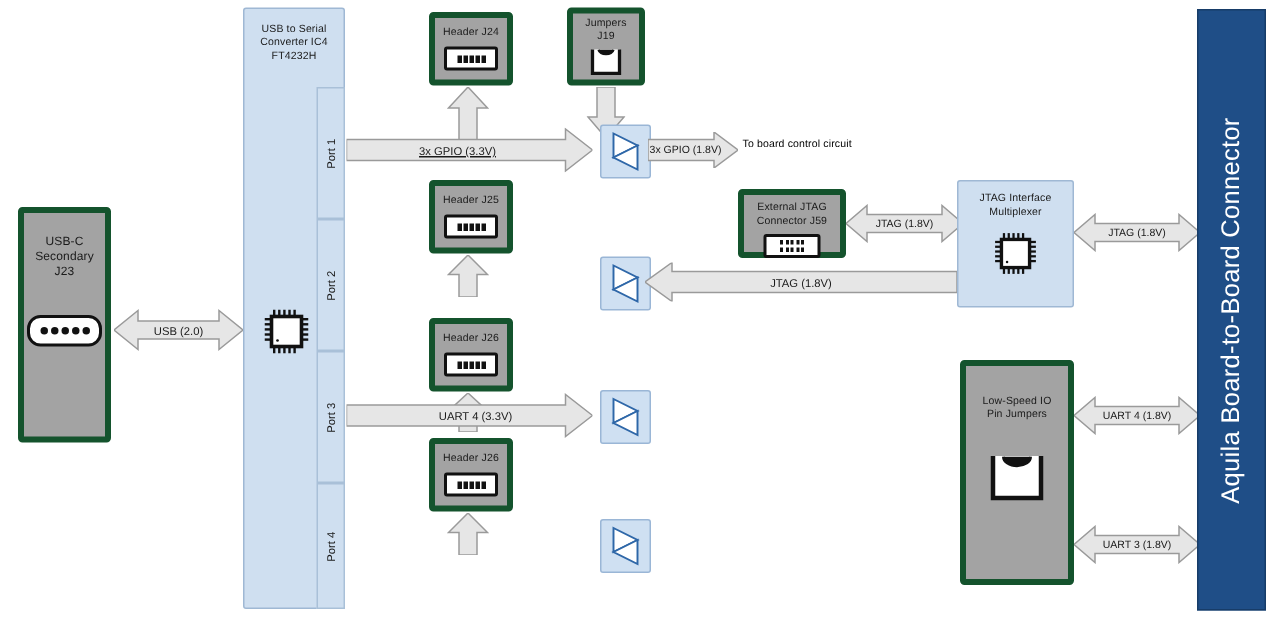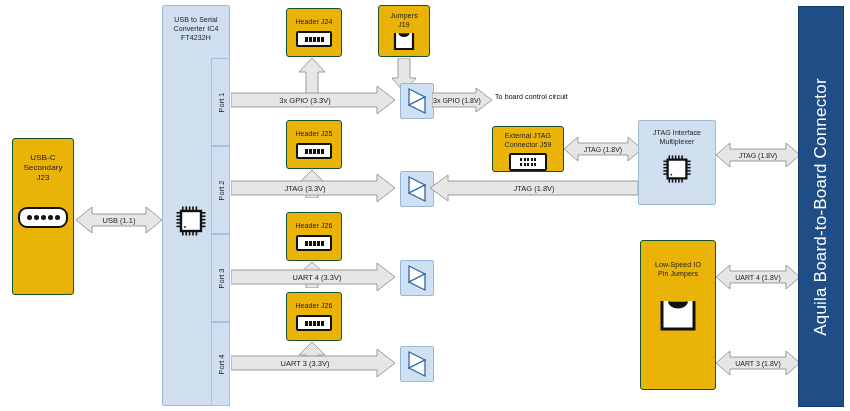--- a/index.html
+++ b/index.html
@@ -6,21 +6,21 @@
   body{width:850px;height:411px;position:relative;overflow:hidden;
        font-family:"Liberation Sans","DejaVu Sans",sans-serif;
        -webkit-font-smoothing:antialiased;}
   #stage{position:absolute;left:0;top:0;width:850px;height:411px;}
 
   .abs{position:absolute;box-sizing:border-box;}
 
   
   .box{position:absolute;box-sizing:border-box;display:flex;flex-direction:column;
        align-items:center;justify-content:center;text-align:center;}
-  .green{background:#eab308;border:1px solid #14532d;border-radius:3px;color:#1a1a1a;}
+  .green{background:#a3a3a3;border:4px solid #14532d;border-radius:3px;color:#1a1a1a;}
   .blue{background:#cfdff0;border:1px solid #9fb8d4;border-radius:2px;color:#1a1a1a;}
   .navy{background:#1f4e87;border:1px solid #173c68;color:#ffffff;}
 
   .lbl{line-height:1.25;letter-spacing:.1px;}
   .f7{font-size:7px;}
   .f8{font-size:8px;}
 
   
   .port{position:absolute;background:#cfdff0;border:1px solid #a9c0d8;
         display:flex;align-items:center;justify-content:center;box-sizing:border-box;}
@@ -62,21 +62,21 @@
         <i></i>
         <i></i>
         <i></i>
     </div>
   </div>
 
   <div class="arrow" style="left:76px;top:205px;width:86px;height:30px;">
     <svg viewBox="0 0 86 30" preserveAspectRatio="none">
       <polygon points="0,15 16,2 16,9 70,9 70,2 86,15 70,28 70,21 16,21 16,28" fill="#e6e6e6" stroke="#9a9a9a" stroke-width="1"></polygon>
     </svg>
-    <span class="txt">USB (1.1)</span>
+    <span class="txt">USB (2.0)</span>
   </div>
 
   <div class="box blue" style="left:162px;top:5px;width:68px;height:401px;justify-content:flex-start;padding-top:10px;">
     <div class="lbl f7">USB to Serial</div>
     <div class="lbl f7">Converter IC4</div>
     <div class="lbl f7">FT4232H</div>
   </div>
 
   <div class="abs" style="left:175px;top:205px;width:32px;height:32px;">
     <svg viewBox="0 0 32 32" width="32" height="32">
@@ -151,21 +151,21 @@
   <div class="arrow" style="left:391px;top:58px;width:26px;height:34px;">
     <svg viewBox="0 0 26 34" preserveAspectRatio="none">
       <polygon points="13,34 25,20 19,20 19,0 7,0 7,20 1,20" fill="#e6e6e6" stroke="#9a9a9a" stroke-width="1"></polygon>
     </svg>
   </div>
 
   <div class="arrow" style="left:231px;top:85px;width:164px;height:30px;">
     <svg viewBox="0 0 164 30" preserveAspectRatio="none">
       <polygon points="0,8 146,8 146,1 164,15 146,29 146,22 0,22" fill="#e6e6e6" stroke="#9a9a9a" stroke-width="1"></polygon>
     </svg>
-    <span class="txt" style="margin-right:16px;">3x GPIO (3.3V)</span>
+    <span class="txt" style="margin-right:16px;text-decoration:underline;">3x GPIO (3.3V)</span>
   </div>
 
   <div class="shifter" style="left:400px;top:83px;width:32px;height:34px;">
     <svg viewBox="0 0 32 34">
       <polygon points="8,5 24,13 8,21" fill="#fff" stroke="#2e67a8" stroke-width="1.3"></polygon>
       <polygon points="24,13 24,29 8,21" fill="#fff" stroke="#2e67a8" stroke-width="1.3"></polygon>
     </svg>
   </div>
 
   <div class="arrow" style="left:432px;top:88px;width:60px;height:24px;">
@@ -186,26 +186,20 @@
         <i style="width:3px;height:5px;"></i>
     </div>
   </div>
 
   <div class="arrow" style="left:298px;top:170px;width:28px;height:28px;">
     <svg viewBox="0 0 28 28" preserveAspectRatio="none">
       <polygon points="14,0 27,13 20,13 20,28 8,28 8,13 1,13" fill="#e6e6e6" stroke="#9a9a9a" stroke-width="1"></polygon>
     </svg>
   </div>
 
-  <div class="arrow" style="left:231px;top:173px;width:164px;height:30px;">
-    <svg viewBox="0 0 164 30" preserveAspectRatio="none">
-      <polygon points="0,8 146,8 146,1 164,15 146,29 146,22 0,22" fill="#e6e6e6" stroke="#9a9a9a" stroke-width="1"></polygon>
-    </svg>
-    <span class="txt" style="margin-right:16px;">JTAG (3.3V)</span>
-  </div>
 
   <div class="shifter" style="left:400px;top:171px;width:32px;height:34px;">
     <svg viewBox="0 0 32 34">
       <polygon points="8,5 24,13 8,21" fill="#fff" stroke="#2e67a8" stroke-width="1.3"></polygon>
       <polygon points="24,13 24,29 8,21" fill="#fff" stroke="#2e67a8" stroke-width="1.3"></polygon>
     </svg>
   </div>
 
   <div class="arrow" style="left:430px;top:175px;width:208px;height:26px;">
     <svg viewBox="0 0 208 26" preserveAspectRatio="none">
@@ -342,26 +336,20 @@
         <i style="width:3px;height:5px;"></i>
     </div>
   </div>
 
   <div class="arrow" style="left:298px;top:342px;width:28px;height:28px;">
     <svg viewBox="0 0 28 28" preserveAspectRatio="none">
       <polygon points="14,0 27,13 20,13 20,28 8,28 8,13 1,13" fill="#e6e6e6" stroke="#9a9a9a" stroke-width="1"></polygon>
     </svg>
   </div>
 
-  <div class="arrow" style="left:231px;top:348px;width:164px;height:30px;">
-    <svg viewBox="0 0 164 30" preserveAspectRatio="none">
-      <polygon points="0,8 146,8 146,1 164,15 146,29 146,22 0,22" fill="#e6e6e6" stroke="#9a9a9a" stroke-width="1"></polygon>
-    </svg>
-    <span class="txt" style="margin-right:16px;">UART 3 (3.3V)</span>
-  </div>
 
   <div class="shifter" style="left:400px;top:346px;width:32px;height:34px;">
     <svg viewBox="0 0 32 34">
       <polygon points="8,5 24,13 8,21" fill="#fff" stroke="#2e67a8" stroke-width="1.3"></polygon>
       <polygon points="24,13 24,29 8,21" fill="#fff" stroke="#2e67a8" stroke-width="1.3"></polygon>
     </svg>
   </div>
 
 
   <div class="arrow" style="left:716px;top:350px;width:84px;height:26px;">

